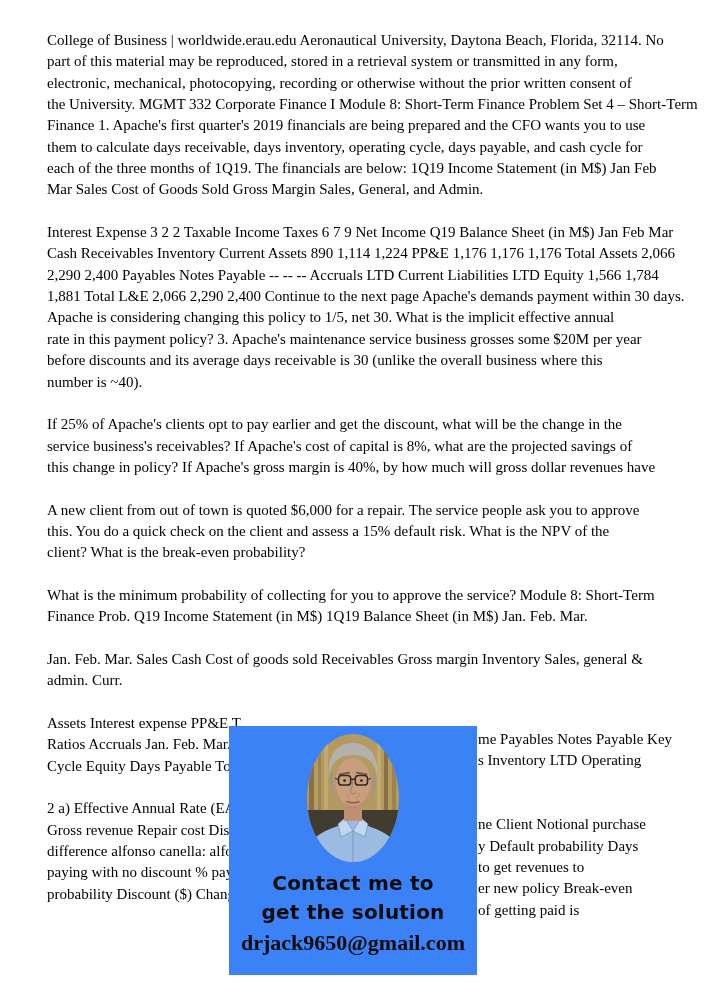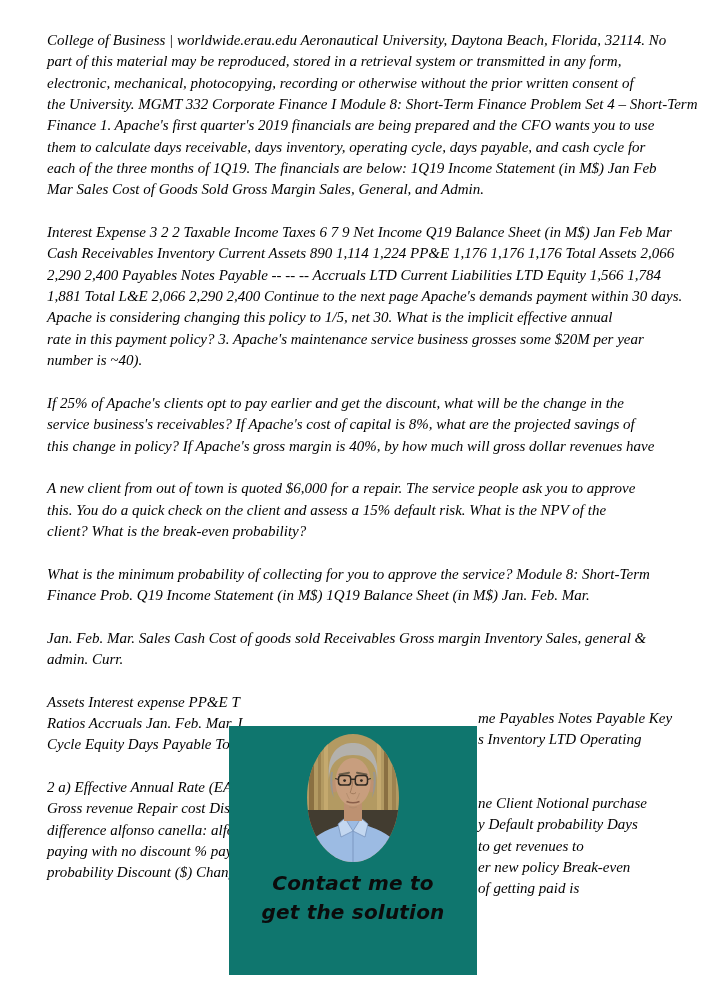--- a/index.html
+++ b/index.html
@@ -1,19 +1,19 @@
 <!DOCTYPE html>
 <html><head>
 <meta charset="utf-8">
 <style>
   html,body { margin:0; padding:0; background:#ffffff; }
   .page {
     position:relative; width:708px; height:1000px; background:#ffffff;
     overflow:hidden; color:#000;
-    font-family:"Liberation Serif", serif; font-size:15px; line-height:21.35px;font-style:italic;
+    font-family:"Liberation Serif", serif; font-size:15px; line-height:21.35px;
   }
   #text-flow { position:absolute; left:47px; top:30px; width:622px; }
   .paragraph { margin:0 0 21.35px 0; }
   .line { position:relative; height:21.35px; white-space:nowrap; }
   .seg-right { position:absolute; left:431px; top:16px; }
 
   .overlay {
     position:absolute; left:229px; top:726px; width:248px; height:249px;
     z-index:5; display:flex; flex-direction:column; align-items:center;
   }
@@ -44,20 +44,21 @@
         <div class="line"><span class="seg-left">each of the three months of 1Q19. The financials are below: 1Q19 Income Statement (in M$) Jan Feb</span></div>
         <div class="line"><span class="seg-left">Mar Sales Cost of Goods Sold Gross Margin Sales, General, and Admin.</span></div>
       </div>
       <div class="paragraph">
         <div class="line"><span class="seg-left">Interest Expense 3 2 2 Taxable Income Taxes 6 7 9 Net Income Q19 Balance Sheet (in M$) Jan Feb Mar</span></div>
         <div class="line"><span class="seg-left">Cash Receivables Inventory Current Assets 890 1,114 1,224 PP&amp;E 1,176 1,176 1,176 Total Assets 2,066</span></div>
         <div class="line"><span class="seg-left">2,290 2,400 Payables Notes Payable -- -- -- Accruals LTD Current Liabilities LTD Equity 1,566 1,784</span></div>
         <div class="line"><span class="seg-left">1,881 Total L&amp;E 2,066 2,290 2,400 Continue to the next page Apache's demands payment within 30 days.</span></div>
         <div class="line"><span class="seg-left">Apache is considering changing this policy to 1/5, net 30. What is the implicit effective annual</span></div>
         <div class="line"><span class="seg-left">rate in this payment policy? 3. Apache's maintenance service business grosses some $20M per year</span></div>
+        <div class="line"><span class="seg-left">before discounts and its average days receivable is 30 (unlike the overall business where this</span></div>
         <div class="line"><span class="seg-left">number is ~40).</span></div>
       </div>
       <div class="paragraph">
         <div class="line"><span class="seg-left">If 25% of Apache's clients opt to pay earlier and get the discount, what will be the change in the</span></div>
         <div class="line"><span class="seg-left">service business's receivables? If Apache's cost of capital is 8%, what are the projected savings of</span></div>
         <div class="line"><span class="seg-left">this change in policy? If Apache's gross margin is 40%, by how much will gross dollar revenues have</span></div>
       </div>
       <div class="paragraph">
         <div class="line"><span class="seg-left">A new client from out of town is quoted $6,000 for a repair. The service people ask you to approve</span></div>
         <div class="line"><span class="seg-left">this. You do a quick check on the client and assess a 15% default risk. What is the NPV of the</span></div>
@@ -78,21 +79,21 @@
       </div>
       <div class="paragraph">
         <div class="line"><span class="seg-left">2 a) Effective Annual Rate (EA</span><span class="seg-right">ne Client Notional purchase</span></div>
         <div class="line"><span class="seg-left">Gross revenue Repair cost Disc</span><span class="seg-right">y Default probability Days</span></div>
         <div class="line"><span class="seg-left">difference alfonso canella: alfor</span><span class="seg-right">to get revenues to</span></div>
         <div class="line"><span class="seg-left">paying with no discount % payi</span><span class="seg-right">er new policy Break-even</span></div>
         <div class="line"><span class="seg-left">probability Discount ($) Change</span><span class="seg-right">of getting paid is</span></div>
       </div>
     </div>
 
-  <div class="overlay" style="background: #0f766e;">
+  <div class="overlay" style="background: #3b82f6;">
     <div class="avatar">
       <svg viewBox="0 0 92 128" width="92" height="128">
         <defs>
           <clipPath id="ovalClip">
               <ellipse cx="46" cy="64" rx="46" ry="64"></ellipse>
             </clipPath>
         </defs>
         <g clip-path="url(#ovalClip)">
 
           <rect x="0" y="0" width="92" height="128" fill="#b39a62"></rect>
@@ -140,15 +141,16 @@
 
           <path d="M39.5,67.5 C44,69.2 48,69.2 52.5,67.5" fill="none" stroke="#8a5f4a" stroke-width="1.7"></path>
           <path d="M42,73 Q46,75 50,73" fill="none" stroke="#b08a6c" stroke-width="0.8"></path>
         </g>
       </svg>
     </div>
     <div class="contact-heading">
       <div>Contact me to</div>
       <div>get the solution</div>
     </div>
+    <div class="email">drjack9650@gmail.com</div>
   </div>
 
 </div>
 
 </body></html>

